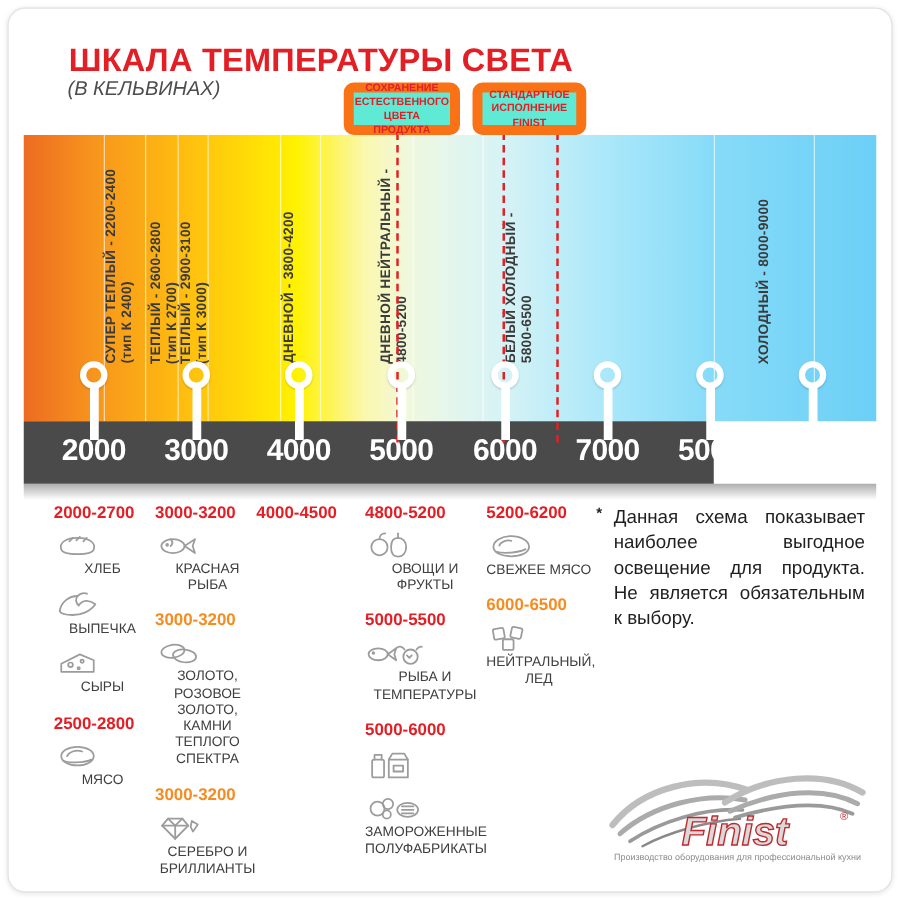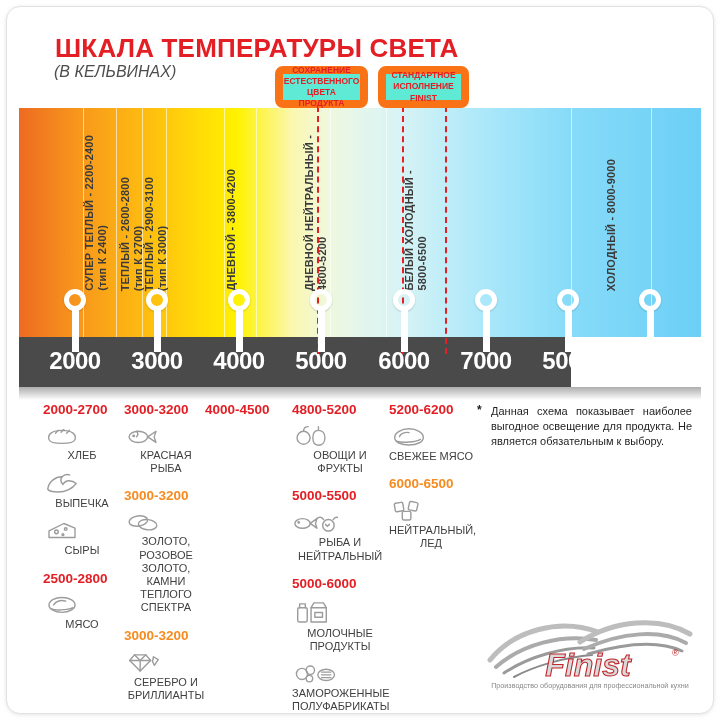--- a/index.html
+++ b/index.html
@@ -39,21 +39,21 @@
 
   .col{position:absolute;top:402px;z-index:2;}
   .group{margin-bottom:13px;}
   .range{font-size:13.5px;font-weight:bold;color:#e31e24;margin:0 0 5px;}
   .range.orange{color:#f68b1f;}
   .item{margin-bottom:7px;text-align:center;}
   .item svg{display:block;margin-bottom:1px;}
   .ilabel{font-size:11px;color:#3f3f3f;line-height:1.2;}
 
   .note-star{position:absolute;left:477px;top:403px;font-size:12px;font-weight:bold;color:#1f1f1f;z-index:2;}
-  .note-text{position:absolute;left:491px;top:404px;width:201px;font-size:11px;color:#1f1f1f;line-height:1.35;
+  .note-text{position:absolute;left:491px;top:404px;width:201px;font-size:15px;color:#1f1f1f;line-height:1.35;
     text-align:justify;z-index:2;}
 
   .logo{position:absolute;left:484px;top:612px;z-index:2;}
 
   .ic{stroke:#9c9c9c;fill:none;stroke-width:1.5;stroke-linecap:round;stroke-linejoin:round;}
 </style>
 </head>
 <body>
 
 <div class="card"></div>
@@ -275,36 +275,35 @@
           <g class="ic">
         <ellipse cx="11" cy="16" rx="8" ry="5"></ellipse>
             <path d="M19 16l7-5-1.5 5 1.5 5-7-5z"></path>
             <circle cx="7" cy="15" r="0.7"></circle>
         <circle cx="38" cy="18" r="6"></circle>
             <path d="M33 12c-2-3-5-3-7-1"></path>
             <path d="M43 12c2-3 5-3 7-1"></path>
             <path d="M35 17l2 2 2-2"></path>
           </g>
         </svg>
-      <div class="ilabel">РЫБА И НЕЙТРАЛЬНЫЙ</div>
+      <div class="ilabel">РЫБА И ТЕМПЕРАТУРЫ</div>
     </div>
   </div>
   <div class="group">
     <div class="range">5000-6000</div>
     <div class="item">
       <svg width="40" height="30" viewBox="0 0 42 31">
           <g class="ic">
         <rect x="6" y="12" width="10" height="15" rx="1.5"></rect>
             <path d="M8 12V8h6v4"></path>
         <path d="M20 27V12l3-5h10l3 5v15H20z"></path>
             <path d="M20 12h16"></path>
             <path d="M24 17h8v5h-8z"></path>
           </g>
         </svg>
-      <div class="ilabel">МОЛОЧНЫЕ ПРОДУКТЫ</div>
     </div>
     <div class="item">
       <svg width="46" height="26" viewBox="0 0 48 28">
           <g class="ic">
         <circle cx="10" cy="15" r="6"></circle>
             <circle cx="19" cy="11" r="4.5"></circle>
             <circle cx="18" cy="20" r="3.5"></circle>
         <ellipse cx="36" cy="16" rx="9" ry="6"></ellipse>
             <path d="M31 13h10"></path>
             <path d="M31 16h10"></path>

